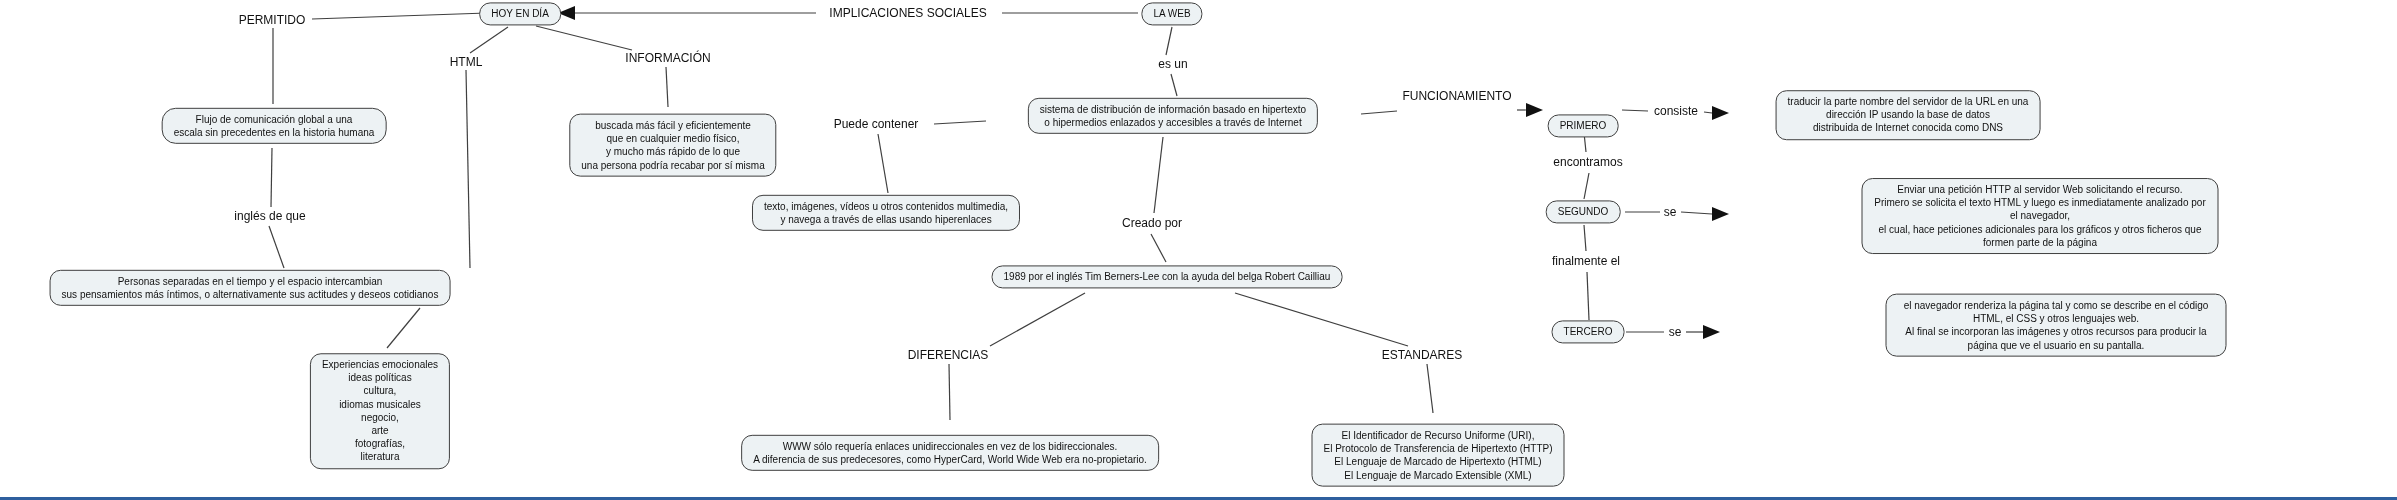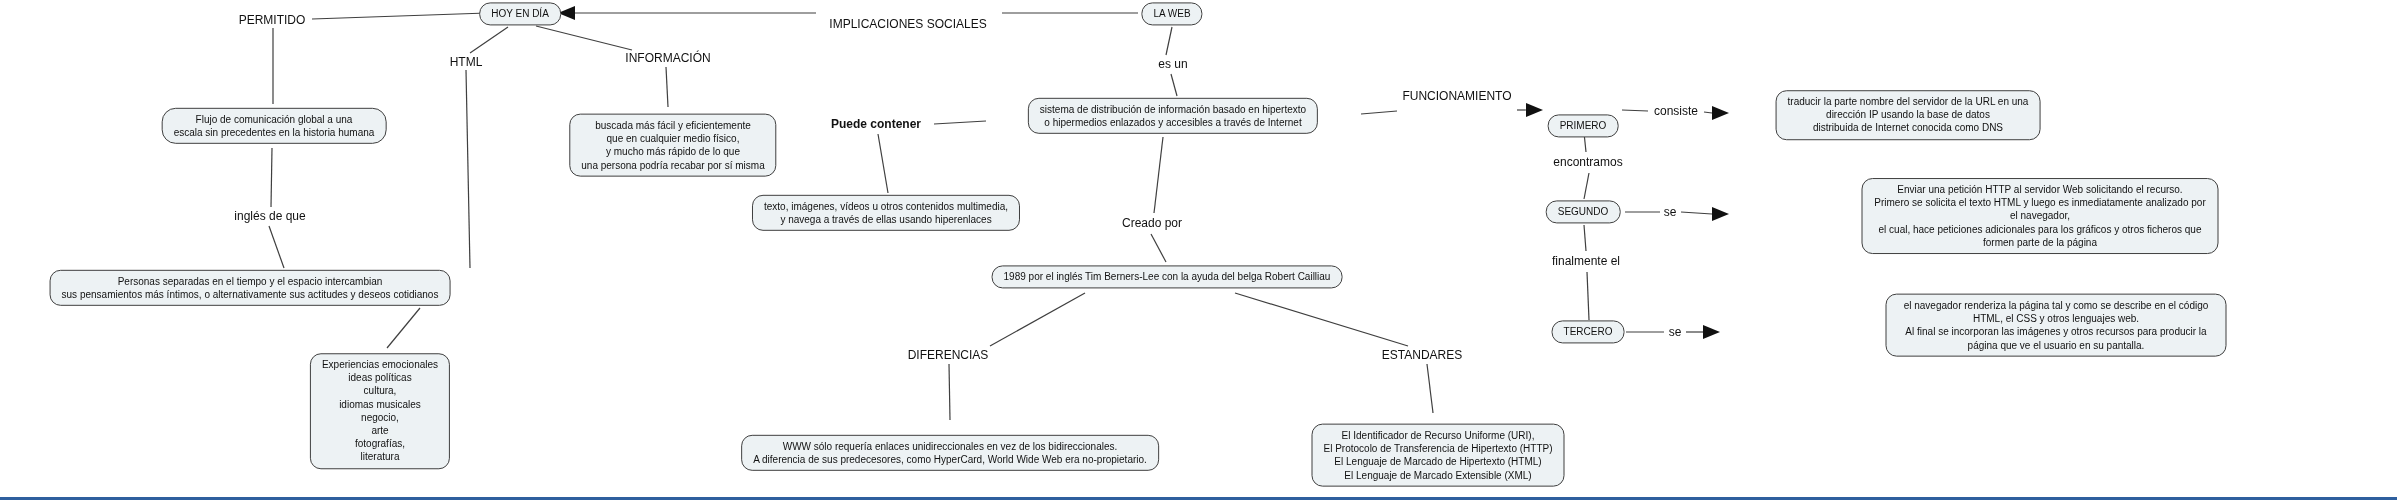--- a/index.html
+++ b/index.html
@@ -170,29 +170,29 @@
   <div class="node" style="left:950px; top:453px;">WWW sólo requería enlaces unidireccionales en vez de los bidireccionales.
 A diferencia de sus predecesores, como HyperCard, World Wide Web era no-propietario.</div>
 
   <div class="node" style="left:1438px; top:455px;">El Identificador de Recurso Uniforme (URI),
 El Protocolo de Transferencia de Hipertexto (HTTP)
 El Lenguaje de Marcado de Hipertexto (HTML)
 El Lenguaje de Marcado Extensible (XML)</div>
 
   <span class="label" style="left:272px; top:20px;">PERMITIDO</span>
 
-  <span class="label" style="left:908px; top:24px;">IMPLICACIONES SOCIALES</span>
+  <span class="label" style="left:908px; top:13px;">IMPLICACIONES SOCIALES</span>
 
   <span class="label" style="left:466px; top:62px;">HTML</span>
 
   <span class="label" style="left:668px; top:58px;">INFORMACIÓN</span>
 
   <span class="label" style="left:1173px; top:64px;">es un</span>
 
-  <span class="label" style="left:876px; top:124px;font-weight:bold;">Puede contener</span>
+  <span class="label" style="left:876px; top:124px;">Puede contener</span>
 
   <span class="label" style="left:270px; top:216px;">inglés de que</span>
 
   <span class="label" style="left:1152px; top:223px;">Creado por</span>
 
   <span class="label" style="left:1457px; top:96px;">FUNCIONAMIENTO</span>
 
   <span class="label" style="left:1676px; top:111px;">consiste</span>
 
   <span class="label" style="left:1588px; top:162px;">encontramos</span>

